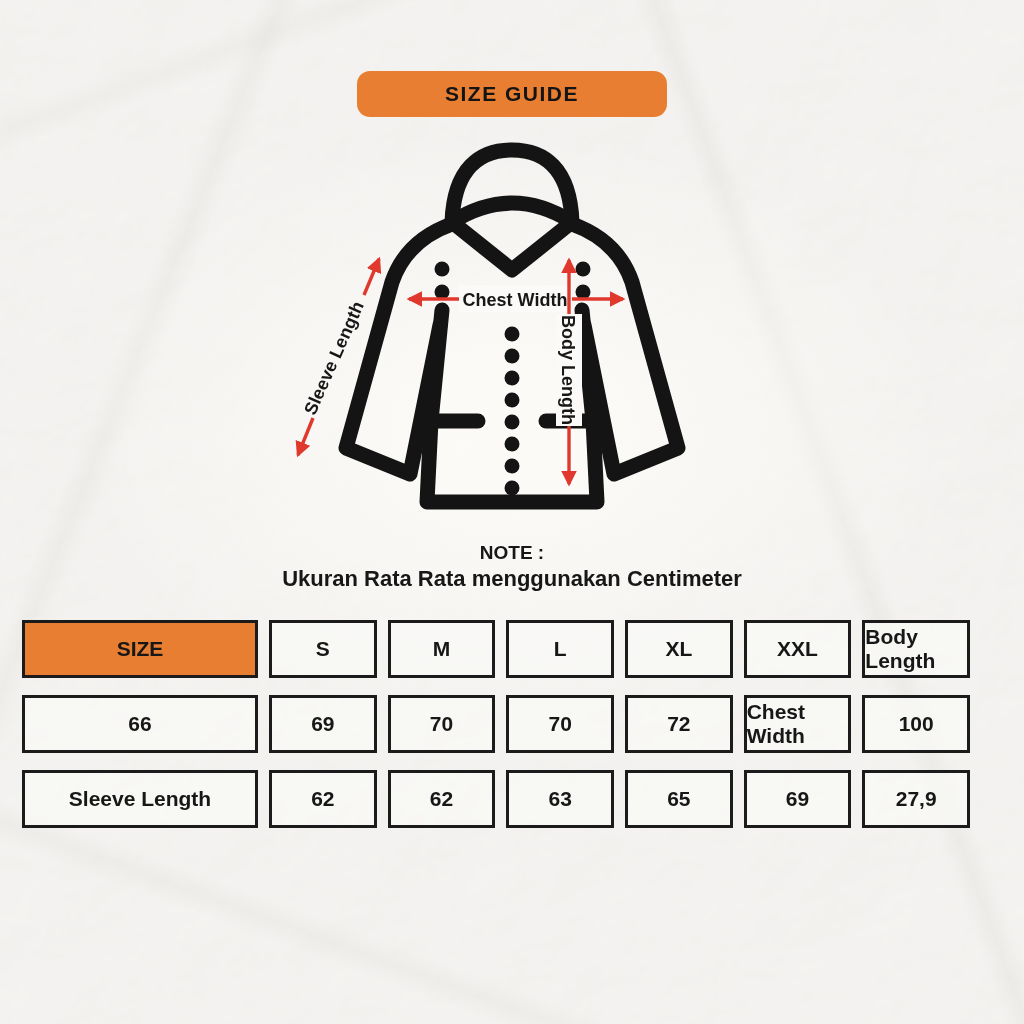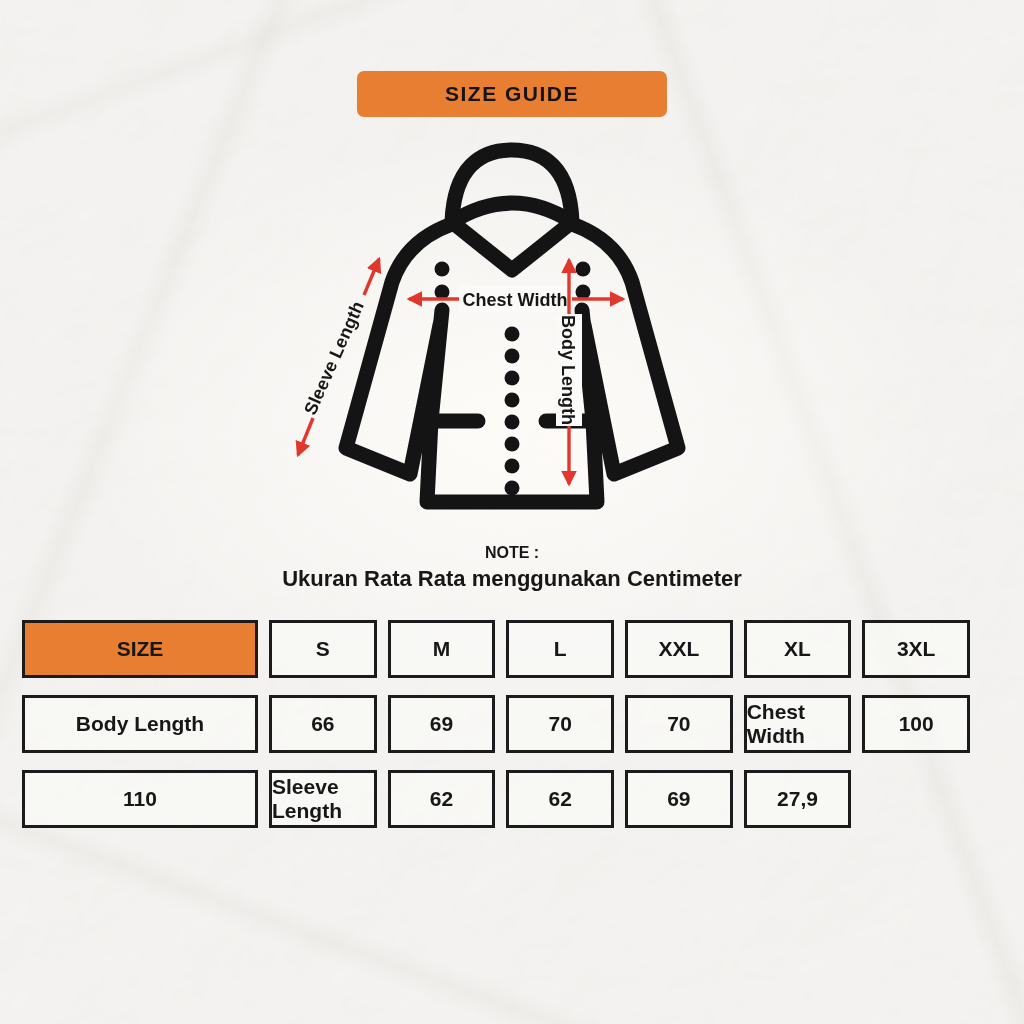--- a/index.html
+++ b/index.html
@@ -17,28 +17,28 @@
       linear-gradient(112deg, transparent 18%, rgba(205,203,196,0.16) 19.5%, transparent 21%),
       linear-gradient(70deg, transparent 72%, rgba(205,203,196,0.18) 73.5%, transparent 75%),
       linear-gradient(160deg, transparent 8%, rgba(210,208,201,0.15) 9.5%, transparent 11%),
       linear-gradient(200deg, transparent 84%, rgba(205,203,196,0.15) 85.5%, transparent 87%);
   }
   .content{position:absolute;inset:0;z-index:2;}
 
   .title-badge{
     position:absolute;top:71px;left:50%;transform:translateX(-50%);
     background:#E87E31;color:#141414;
-    padding:11px 88px;border-radius:7px;
+    padding:11px 88px;border-radius:13px;
     font-size:21px;font-weight:bold;letter-spacing:1.5px;white-space:nowrap;
   }
 
   .jacket-wrap{position:absolute;left:282px;top:138px;width:460px;height:420px;}
 
   .note{position:absolute;top:540px;left:0;width:100%;text-align:center;line-height:26px;}
-  .note .n1{font-size:16px;font-weight:bold;}
+  .note .n1{font-size:19px;font-weight:bold;}
   .note .n2{font-size:22px;font-weight:bold;}
 
   .size-table{
     position:absolute;left:22px;top:620px;width:948px;
     display:grid;
     grid-template-columns:236px repeat(6,1fr);
     column-gap:11px;row-gap:17px;
   }
   .cell{
     height:58px;border:3px solid #1b1b1b;background:rgba(250,249,246,0.72);
@@ -138,34 +138,35 @@
     <div class="n1">NOTE :</div>
     <div class="n2">Ukuran Rata Rata menggunakan Centimeter</div>
   </div>
 
   <div class="size-table">
 
     <div class="cell size-head">SIZE</div>
     <div class="cell">S</div>
     <div class="cell">M</div>
     <div class="cell">L</div>
+    <div class="cell">XL</div>
     <div class="cell">XXL</div>
-    <div class="cell">XL</div>
-    <div class="cell">3XL</div>
 
     <div class="cell">Body Length</div>
     <div class="cell">66</div>
     <div class="cell">69</div>
     <div class="cell">70</div>
     <div class="cell">70</div>
+    <div class="cell">72</div>
 
     <div class="cell">Chest Width</div>
     <div class="cell">100</div>
-    <div class="cell">110</div>
 
     <div class="cell">Sleeve Length</div>
     <div class="cell">62</div>
     <div class="cell">62</div>
+    <div class="cell">63</div>
+    <div class="cell">65</div>
     <div class="cell">69</div>
     <div class="cell">27,9</div>
   </div>
 
 </div>
 
 </body></html>

